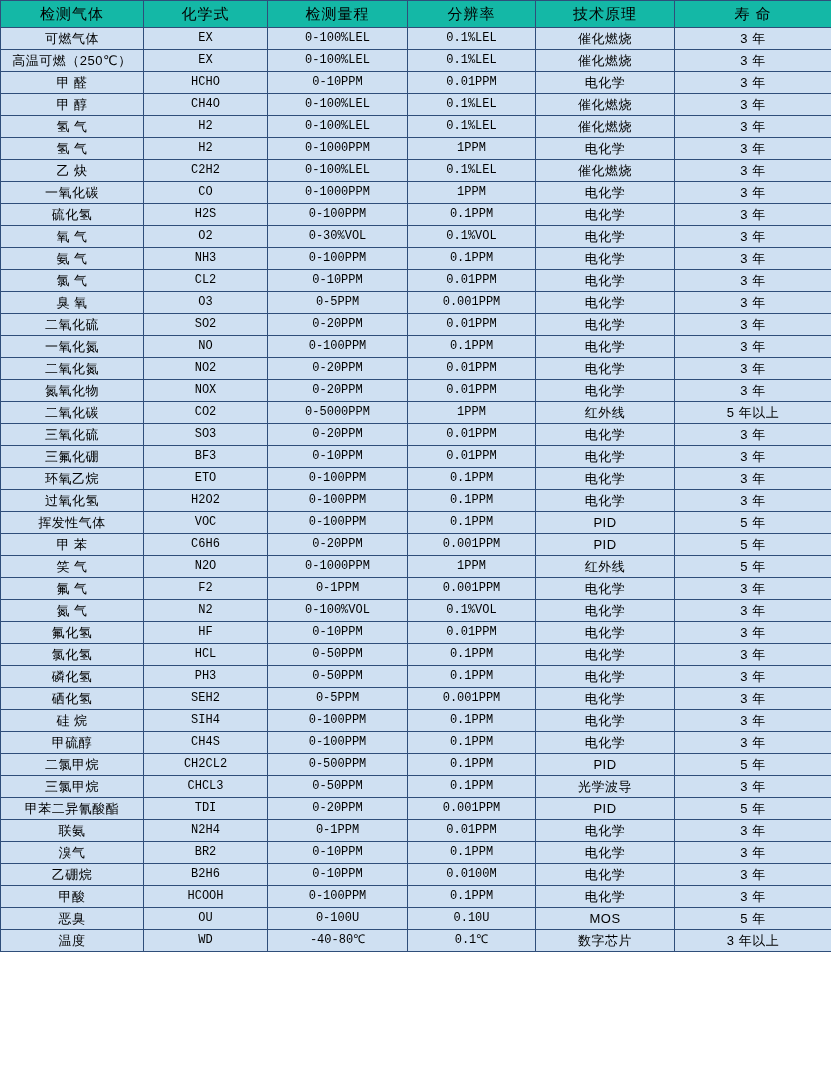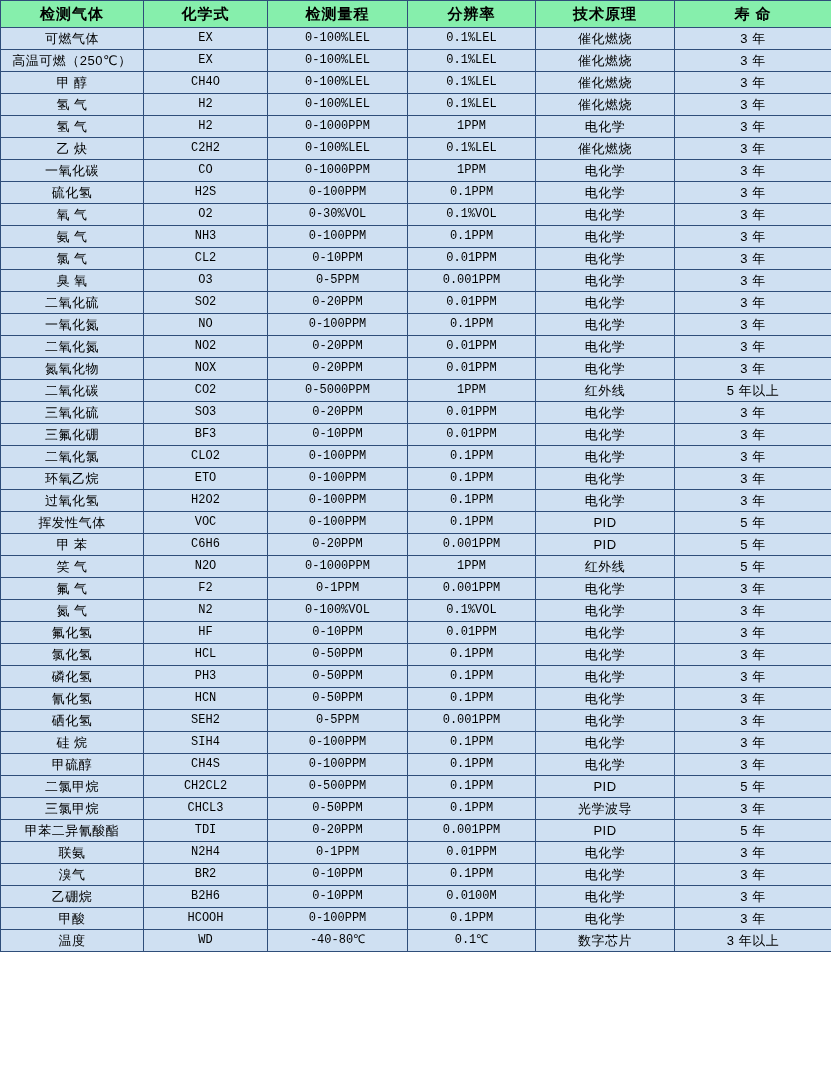--- a/index.html
+++ b/index.html
@@ -28,23 +28,23 @@
     text-align: center;
     vertical-align: middle;
     color: #000000;
     padding: 0;
     height: 21px;
     line-height: 21px;
     overflow: hidden;
     white-space: nowrap;
   }
   #gas-table thead th {
-    background: #86efac;
+    background: #14b8a6;
     font-size: 15px;
-    font-weight: bold;
+    font-weight: normal;
     height: 26px;
     line-height: 26px;
     letter-spacing: 1px;
   }
   #gas-table tbody td {
     background: #cfe0f2;
     font-size: 13px;
   }
   #gas-table tbody td.col-name {
     letter-spacing: 0.5px;
@@ -97,20 +97,28 @@
       </tr>
       <tr>
         <td class="col-name">高温可燃（250℃）</td>
         <td class="col-formula">EX</td>
         <td class="col-range">0-100%LEL</td>
         <td class="col-res">0.1%LEL</td>
         <td class="col-principle">催化燃烧</td>
         <td class="col-life">3 年</td>
       </tr>
       <tr>
+        <td class="col-name">甲 醛</td>
+        <td class="col-formula">HCHO</td>
+        <td class="col-range">0-10PPM</td>
+        <td class="col-res">0.01PPM</td>
+        <td class="col-principle">电化学</td>
+        <td class="col-life">3 年</td>
+      </tr>
+      <tr>
         <td class="col-name">甲 醇</td>
         <td class="col-formula">CH4O</td>
         <td class="col-range">0-100%LEL</td>
         <td class="col-res">0.1%LEL</td>
         <td class="col-principle">催化燃烧</td>
         <td class="col-life">3 年</td>
       </tr>
       <tr>
         <td class="col-name">氢 气</td>
         <td class="col-formula">H2</td>
@@ -233,28 +241,20 @@
       </tr>
       <tr>
         <td class="col-name">三氟化硼</td>
         <td class="col-formula">BF3</td>
         <td class="col-range">0-10PPM</td>
         <td class="col-res">0.01PPM</td>
         <td class="col-principle">电化学</td>
         <td class="col-life">3 年</td>
       </tr>
       <tr>
-        <td class="col-name">二氧化氯</td>
-        <td class="col-formula">CLO2</td>
-        <td class="col-range">0-100PPM</td>
-        <td class="col-res">0.1PPM</td>
-        <td class="col-principle">电化学</td>
-        <td class="col-life">3 年</td>
-      </tr>
-      <tr>
         <td class="col-name">环氧乙烷</td>
         <td class="col-formula">ETO</td>
         <td class="col-range">0-100PPM</td>
         <td class="col-res">0.1PPM</td>
         <td class="col-principle">电化学</td>
         <td class="col-life">3 年</td>
       </tr>
       <tr>
         <td class="col-name">过氧化氢</td>
         <td class="col-formula">H2O2</td>
@@ -321,28 +321,20 @@
       </tr>
       <tr>
         <td class="col-name">磷化氢</td>
         <td class="col-formula">PH3</td>
         <td class="col-range">0-50PPM</td>
         <td class="col-res">0.1PPM</td>
         <td class="col-principle">电化学</td>
         <td class="col-life">3 年</td>
       </tr>
       <tr>
-        <td class="col-name">氰化氢</td>
-        <td class="col-formula">HCN</td>
-        <td class="col-range">0-50PPM</td>
-        <td class="col-res">0.1PPM</td>
-        <td class="col-principle">电化学</td>
-        <td class="col-life">3 年</td>
-      </tr>
-      <tr>
         <td class="col-name">硒化氢</td>
         <td class="col-formula">SEH2</td>
         <td class="col-range">0-5PPM</td>
         <td class="col-res">0.001PPM</td>
         <td class="col-principle">电化学</td>
         <td class="col-life">3 年</td>
       </tr>
       <tr>
         <td class="col-name">硅 烷</td>
         <td class="col-formula">SIH4</td>
@@ -407,20 +399,28 @@
         <td class="col-principle">电化学</td>
         <td class="col-life">3 年</td>
       </tr>
       <tr>
         <td class="col-name">甲酸</td>
         <td class="col-formula">HCOOH</td>
         <td class="col-range">0-100PPM</td>
         <td class="col-res">0.1PPM</td>
         <td class="col-principle">电化学</td>
         <td class="col-life">3 年</td>
+      </tr>
+      <tr>
+        <td class="col-name">恶臭</td>
+        <td class="col-formula">OU</td>
+        <td class="col-range">0-100U</td>
+        <td class="col-res">0.10U</td>
+        <td class="col-principle">MOS</td>
+        <td class="col-life">5 年</td>
       </tr>
       <tr>
         <td class="col-name">温度</td>
         <td class="col-formula">WD</td>
         <td class="col-range">-40-80℃</td>
         <td class="col-res">0.1℃</td>
         <td class="col-principle">数字芯片</td>
         <td class="col-life">3 年以上</td>
       </tr>
     </tbody>

